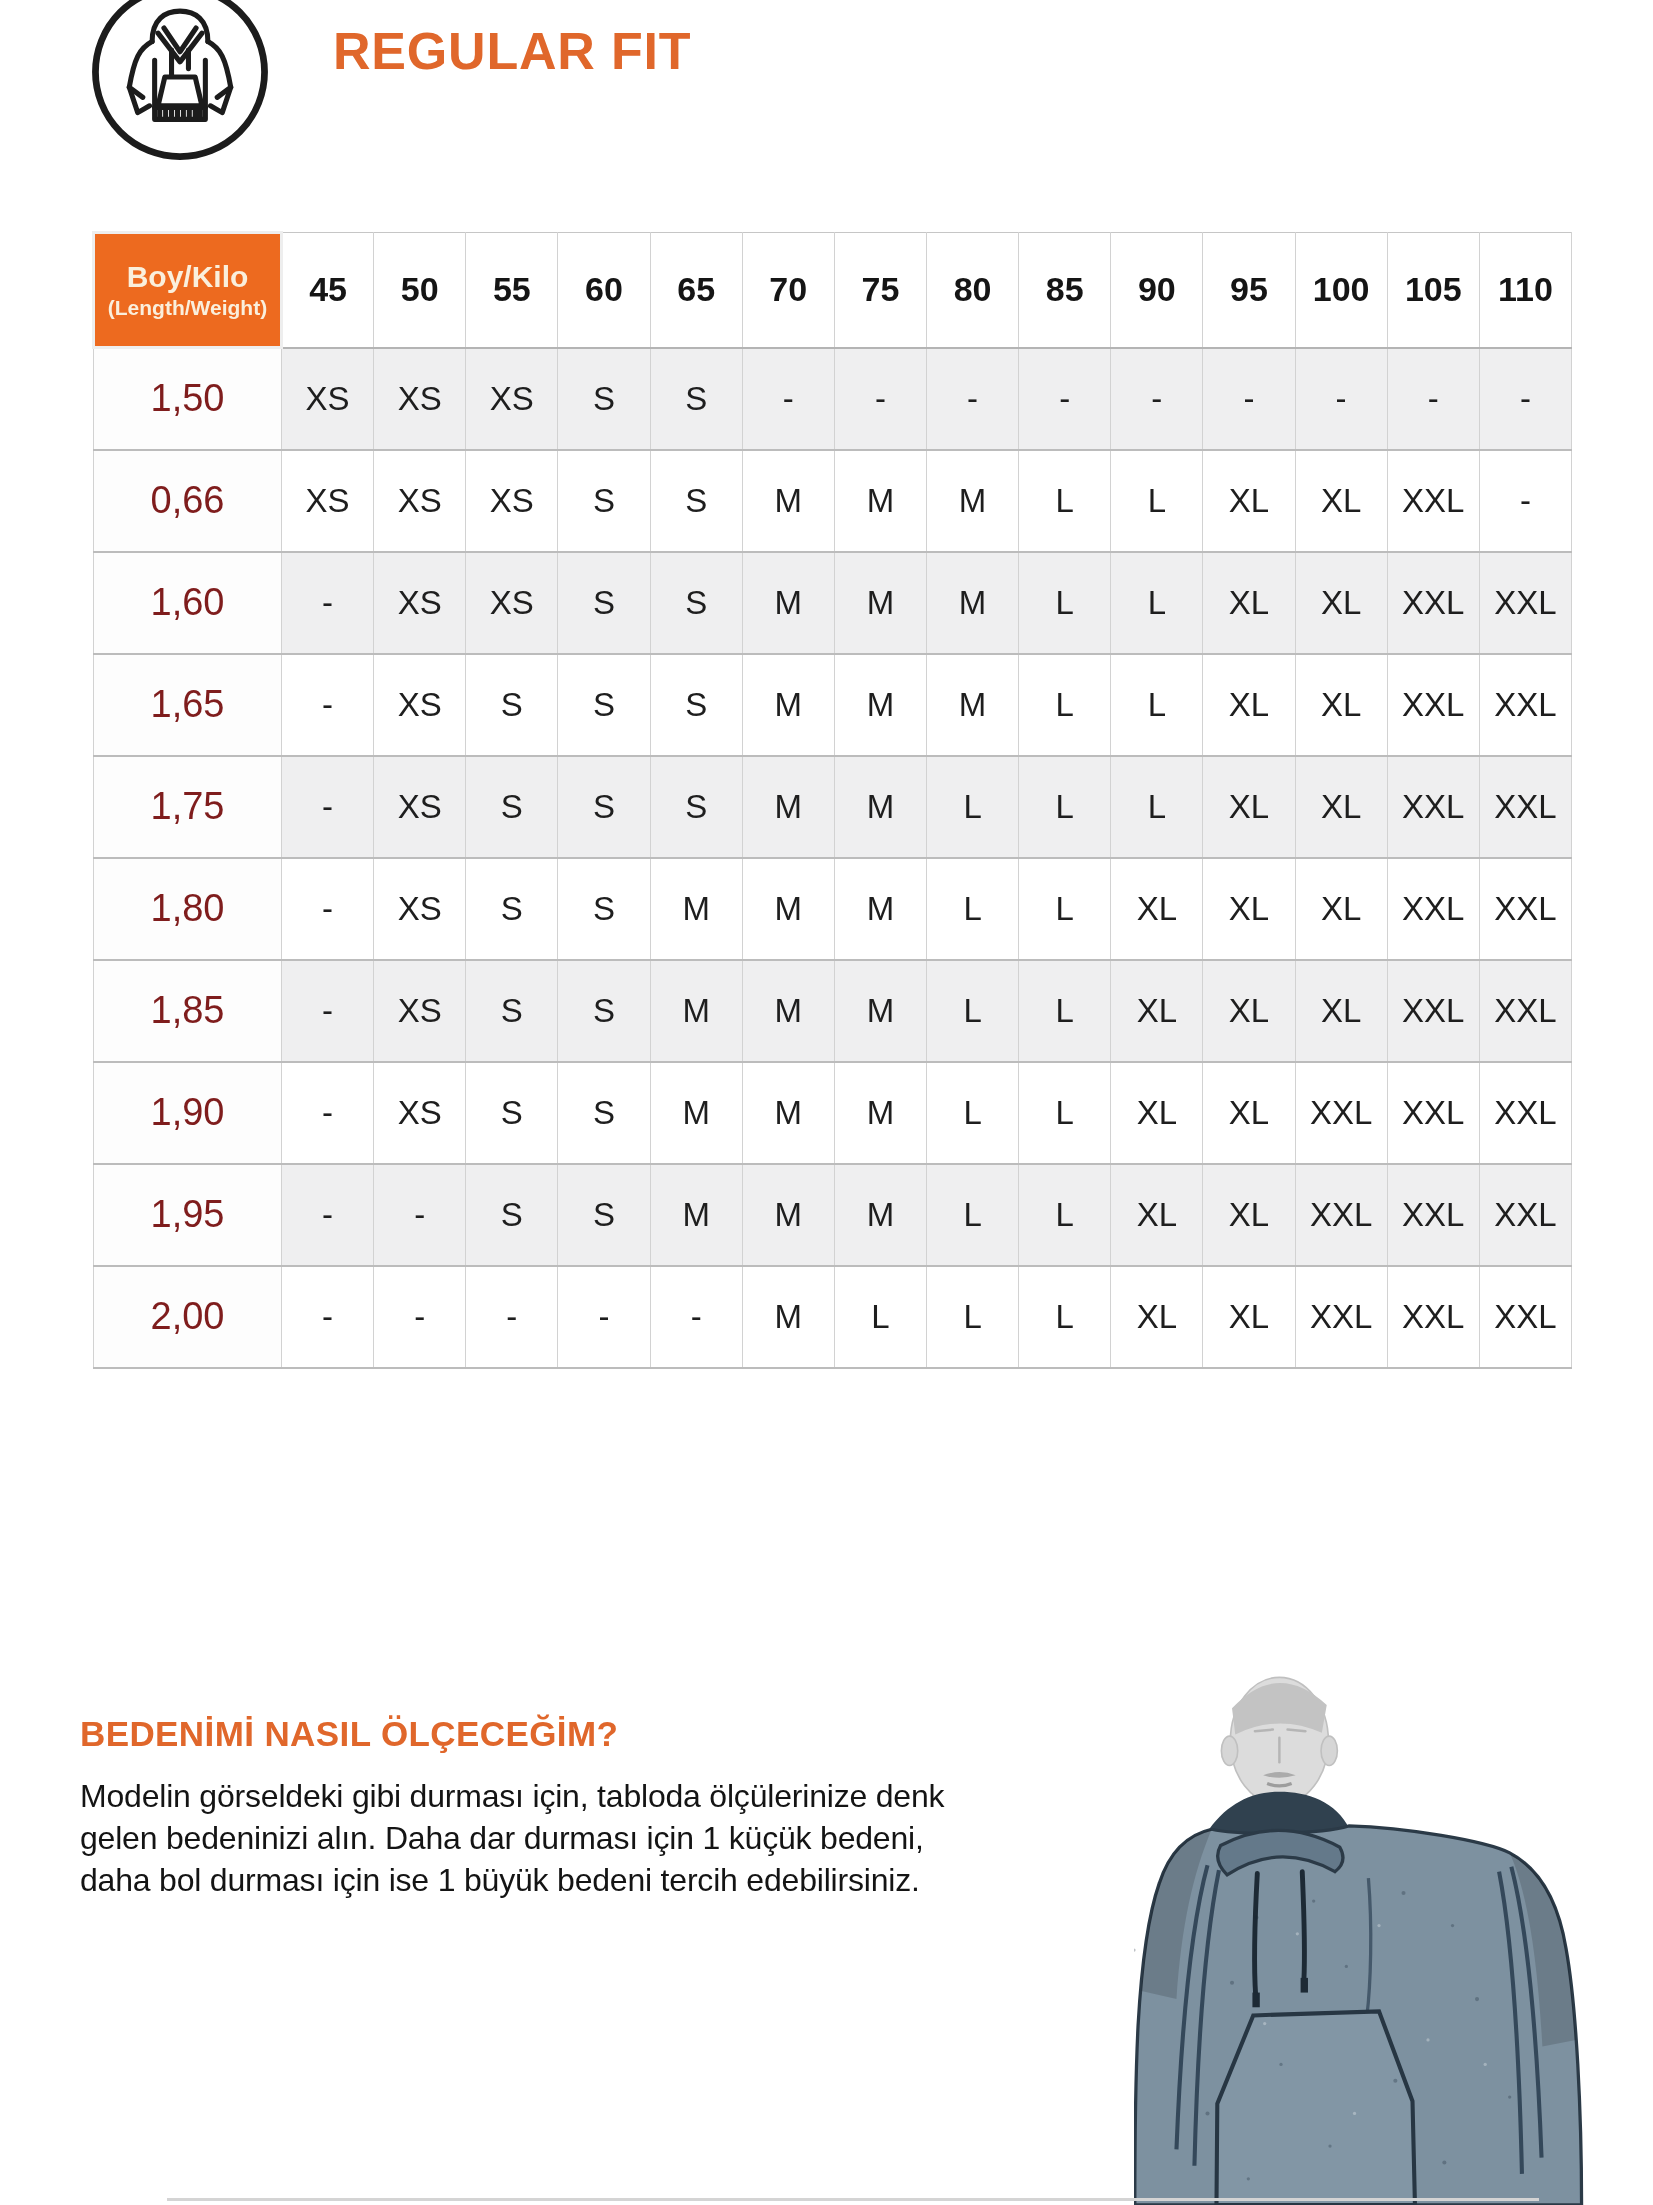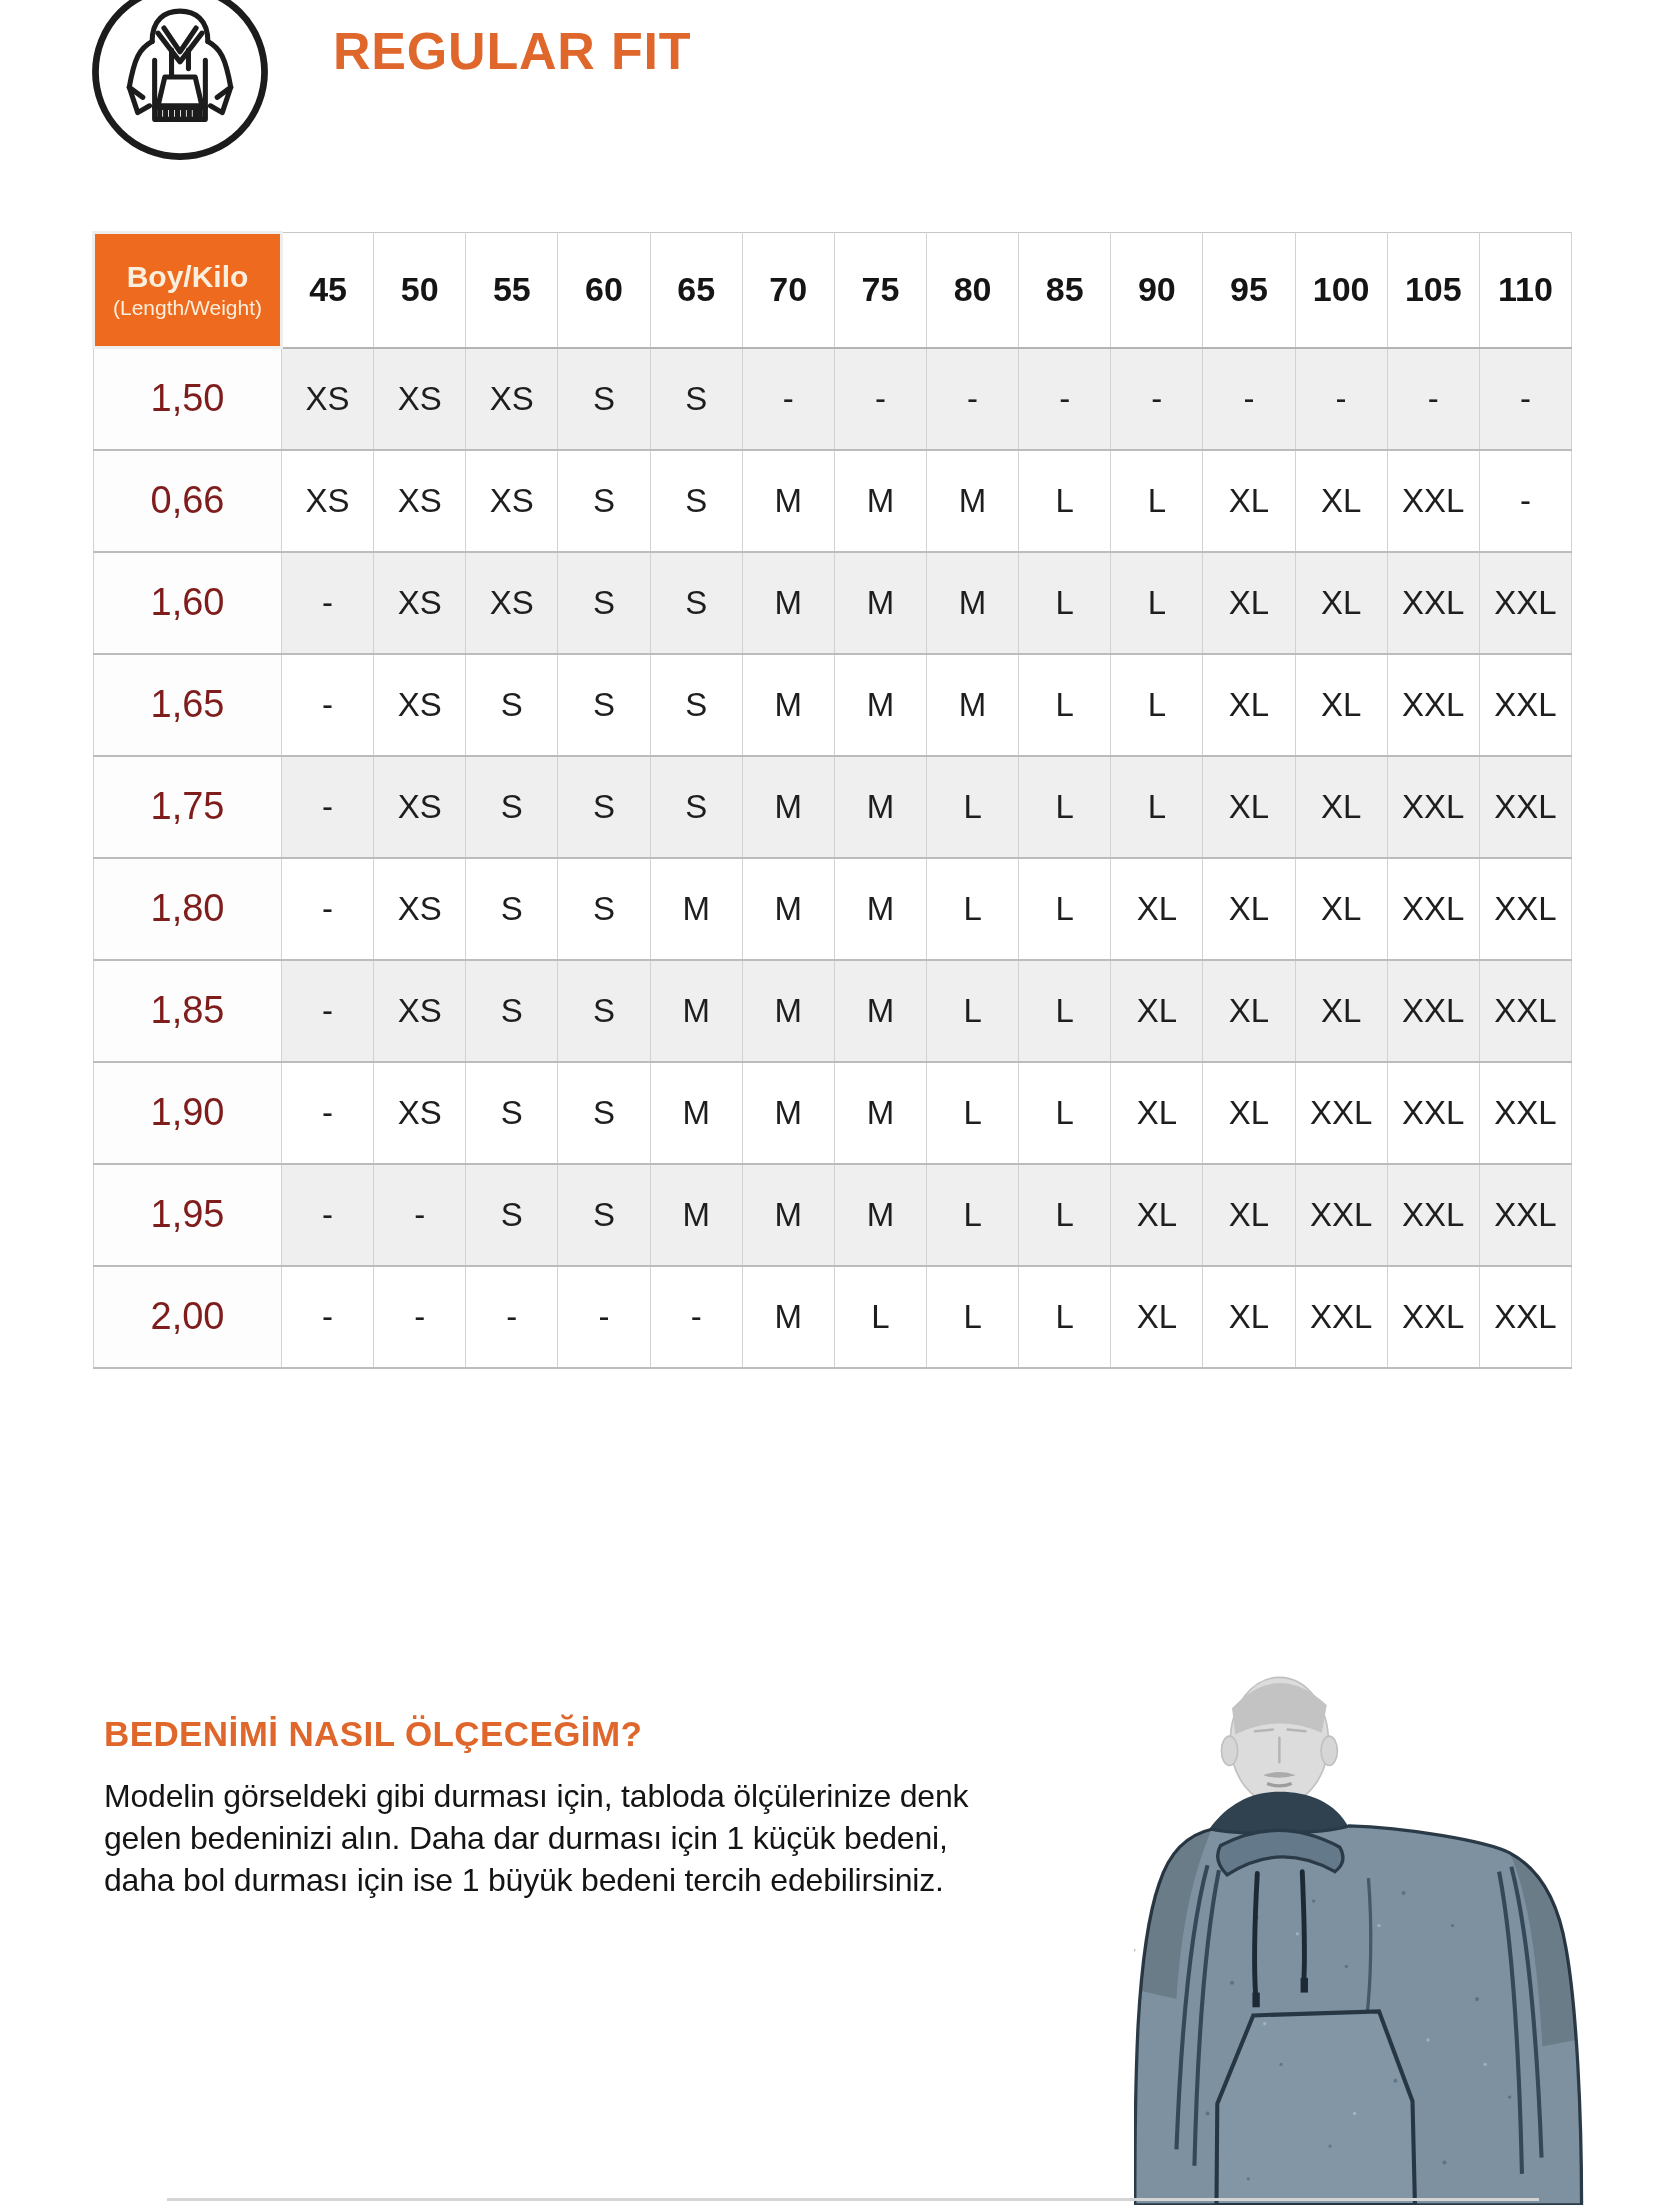--- a/index.html
+++ b/index.html
@@ -31,30 +31,30 @@
     text-align:center;vertical-align:middle;padding:0;
   }
   .size-table thead tr{height:115px;border-bottom:2.5px solid #b4b4b4;border-top:1.6px solid #c6c6c6;}
   .size-table tbody tr{height:102px;border-bottom:2.5px solid #bcbcbc;}
   .size-table thead th.wh{background:#ffffff;font-size:34px;font-weight:bold;color:#151515;}
   .size-table th.corner{
     background:#ed6a1f;
     border:3.3px solid #eeeeee;
   }
   .corner .c1{display:block;font-size:30px;font-weight:bold;color:#faefdc;line-height:36px;}
-  .corner .c2{display:block;font-size:21px;font-weight:normal;color:#faefdc;line-height:26px;}
+  .corner .c2{display:block;font-size:21px;font-weight:bold;color:#faefdc;line-height:26px;}
   .size-table tbody th.hl{
     background:#fdfdfd;font-weight:normal;
     font-size:38px;color:#7f1d1d;text-align:center;
   }
   .size-table tbody td.sz{background:#ffffff;font-size:33px;color:#1e1e1e;}
   .size-table tbody tr:nth-child(odd) td.sz{background:#efeff0;}
 
   
-  .guide{position:absolute;left:104px;width:1062px;}
+  .guide{position:absolute;left:80px;width:1062px;}
   .guide-tr{top:1714px;}
   .guide-en{top:1963px;}
   .guide h2{
     margin:0 0 21px 0;
     font-size:35px;font-weight:bold;color:#e0672b;letter-spacing:0.4px;
   }
   .guide .body{
     font-size:32px;line-height:42px;color:#141414;
     white-space:pre-line;letter-spacing:-0.2px;
   }

